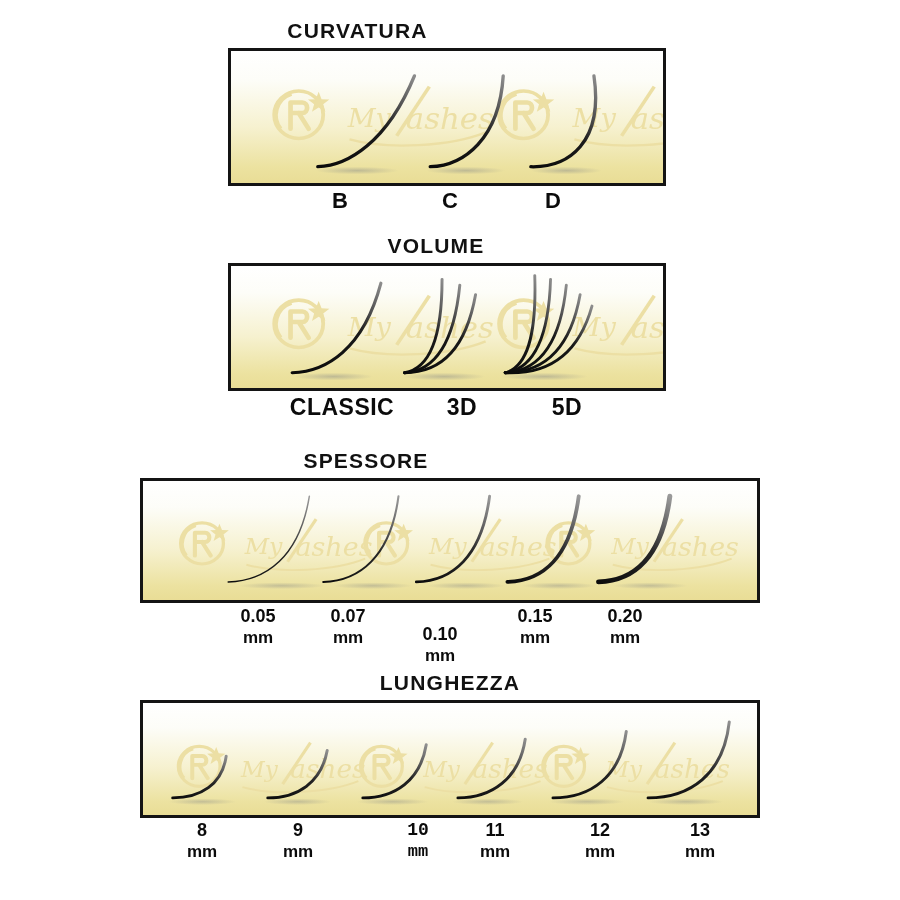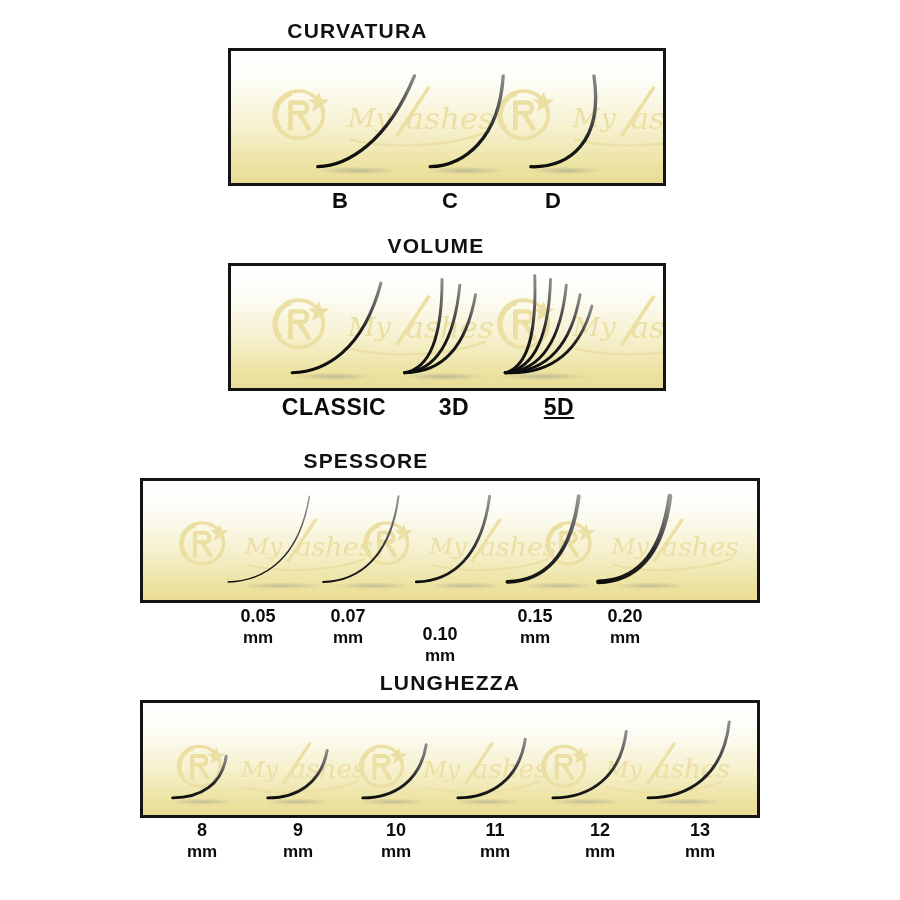--- a/index.html
+++ b/index.html
@@ -185,28 +185,28 @@
         <g>
           <path d="M278 112 C 300 106, 310 74, 308 10" fill="none" stroke="url(#lg2)" stroke-width="2.9" stroke-linecap="round"></path>
           <path d="M278 112 C 306 108, 322 78, 324 14" fill="none" stroke="url(#lg2)" stroke-width="2.9" stroke-linecap="round"></path>
           <path d="M278 112 C 312 110, 334 82, 340 20" fill="none" stroke="url(#lg2)" stroke-width="2.9" stroke-linecap="round"></path>
           <path d="M278 112 C 316 112, 344 88, 354 30" fill="none" stroke="url(#lg2)" stroke-width="2.9" stroke-linecap="round"></path>
           <path d="M278 112 C 320 114, 352 94, 366 42" fill="none" stroke="url(#lg2)" stroke-width="2.9" stroke-linecap="round"></path>
         </g>
       </svg>
     </div>
 
-    <div class="labels-row" style="position:absolute;left:4px;top:160px;height:36px;">
+    <div class="labels-row" style="position:absolute;left:12px;top:160px;height:36px;">
       <div class="lbl wide" style="left:330px;top:0;">
         <span class="v">CLASSIC</span>
       </div>
       <div class="lbl wide" style="left:450px;top:0;">
         <span class="v">3D</span>
       </div>
-      <div class="lbl wide" style="left:555px;top:0;text-decoration:underline;">
+      <div class="lbl wide" style="left:555px;top:0;">
         <span class="v">5D</span>
       </div>
     </div>
   </div>
 
   <div class="section" style="left:0;top:448px;width:732px;">
     <div class="section-title">SPESSORE</div>
 
     <div class="panel" style="position:absolute;left:140px;top:30px;width:620px;height:125px;">
       <svg class="lash-layer" viewBox="0 0 620 125" preserveAspectRatio="none">
@@ -378,21 +378,21 @@
 
     <div class="labels-row" style="position:absolute;left:0;top:150px;height:50px;">
       <div class="lbl" style="left:202px;top:0;">
         <span class="v">8</span>
         <span class="u">mm</span>
       </div>
       <div class="lbl" style="left:298px;top:0;">
         <span class="v">9</span>
         <span class="u">mm</span>
       </div>
-      <div class="lbl" style="left:396px;top:0;">
+      <div class="lbl" style="left:418px;top:0;font-family:Liberation Mono, monospace;">
         <span class="v">10</span>
         <span class="u">mm</span>
       </div>
       <div class="lbl" style="left:495px;top:0;">
         <span class="v">11</span>
         <span class="u">mm</span>
       </div>
       <div class="lbl" style="left:600px;top:0;">
         <span class="v">12</span>
         <span class="u">mm</span>

